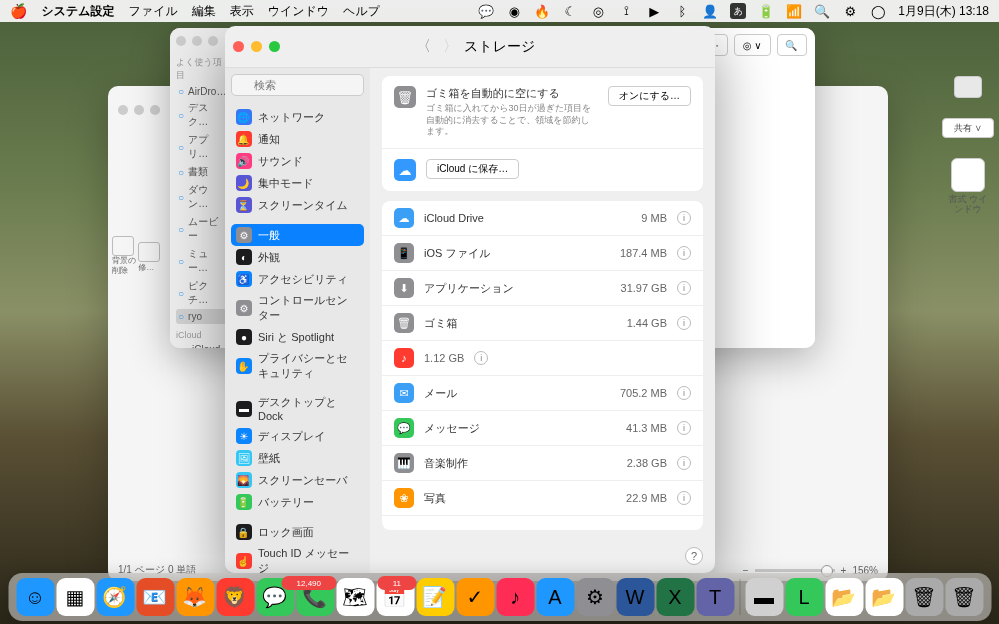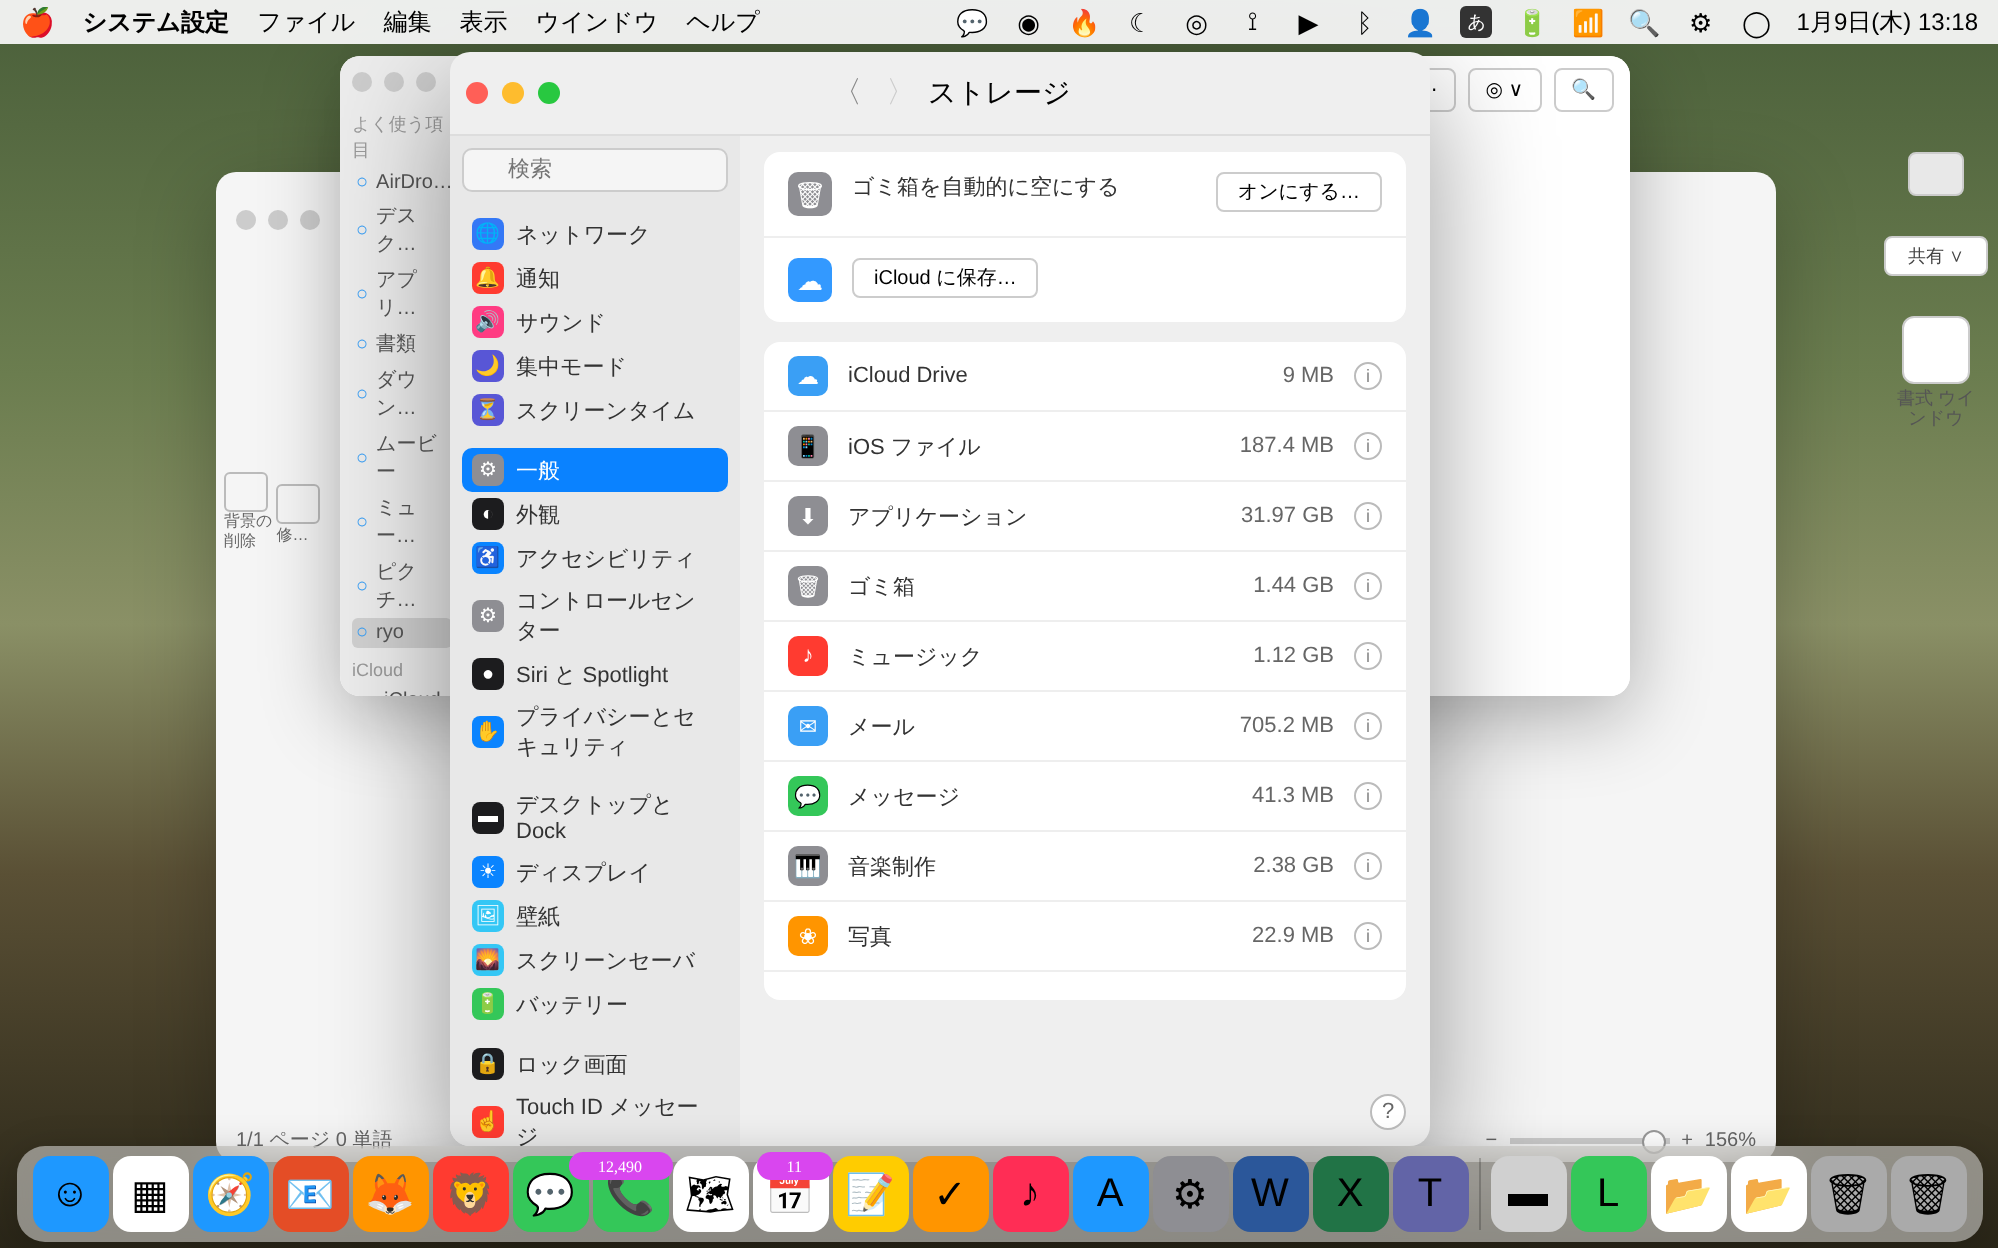--- a/index.html
+++ b/index.html
@@ -71,21 +71,21 @@
 .st-row .ic { width: 20px; height: 20px; border-radius: 5px; display: flex; align-items: center; justify-content: center; font-size: 11px; flex-shrink: 0; }
 .st-row .name { flex: 1; color: #333; }
 .st-row .val { color: #666; font-size: 11px; }
 .st-row .info { width: 14px; height: 14px; border: 1px solid #bbb; border-radius: 50%; display: flex; align-items: center; justify-content: center; font-size: 9px; color: #888; }
 .help-btn { position: absolute; bottom: 8px; right: 12px; width: 18px; height: 18px; border: 1px solid #bbb; border-radius: 50%; background: #fff; font-size: 11px; color: #666; display: flex; align-items: center; justify-content: center; }
 
 
 .dock { position: absolute; bottom: 3px; left: 50%; transform: translateX(-50%); height: 48px; background: rgba(240,240,240,.5); backdrop-filter: blur(20px); border-radius: 14px; padding: 4px 8px; display: flex; align-items: center; gap: 2px; box-shadow: 0 4px 20px rgba(0,0,0,.2); }
 .dock .app { width: 38px; height: 38px; border-radius: 9px; display: flex; align-items: center; justify-content: center; font-size: 20px; position: relative; }
 .dock .sep { width: 1px; height: 36px; background: rgba(0,0,0,.2); margin: 0 3px; }
-.dock .badge { position: absolute; top: -2px; right: -2px; min-width: 14px; height: 14px; background: #d946ef; border-radius: 7px; font-size: 8px; color: #fff; display: flex; align-items: center; justify-content: center; padding: 0 15px; font-family: Liberation Serif, serif; }
+.dock .badge { position: absolute; top: -2px; right: -2px; min-width: 14px; height: 14px; background: #ef4444; border-radius: 7px; font-size: 8px; color: #fff; display: flex; align-items: center; justify-content: center; padding: 0 15px; }
 
 ::-webkit-scrollbar { width: 0; }
 </style>
 </head>
 <body>
 
 <div class="menubar">
   <div class="menubar-left">
     <span class="apple">🍎</span>
     <span class="app">システム設定</span>
@@ -317,20 +317,21 @@
           </div>
         </div>
     </div>
     <div class="set-main">
       <div class="set-content">
         <div class="card" id="recs-card">
             <div class="card-row">
               <div class="ic" style="background:#8e8e93;color:#fff">🗑</div>
               <div class="txt">
                 <div class="ttl">ゴミ箱を自動的に空にする</div>
+                <div class="desc">ゴミ箱に入れてから30日が過ぎた項目を自動的に消去することで、領域を節約します。</div>
               </div>
               <button class="act">オンにする…</button>
             </div>
             <div class="card-row" style="border-top: 1px solid rgb(238, 238, 238);">
               <div class="ic" style="background:#3399ff;color:#fff">☁</div>
               <button class="act">iCloud に保存…</button>
             </div>
           </div>
         <div class="card" id="storage-card">
             <div class="st-row">
@@ -352,21 +353,20 @@
               <div class="info">i</div>
             </div>
             <div class="st-row">
               <div class="ic" style="background:#8e8e93;color:#fff">🗑</div>
               <div class="name">ゴミ箱</div>
               <div class="val">1.44 GB</div>
               <div class="info">i</div>
             </div>
             <div class="st-row">
               <div class="ic" style="background:#ff3b30;color:#fff">♪</div>
-              <div class="name">ミュージック</div>
               <div class="val">1.12 GB</div>
               <div class="info">i</div>
             </div>
             <div class="st-row">
               <div class="ic" style="background:#3a9ff5;color:#fff">✉</div>
               <div class="name">メール</div>
               <div class="val">705.2 MB</div>
               <div class="info">i</div>
             </div>
             <div class="st-row">

